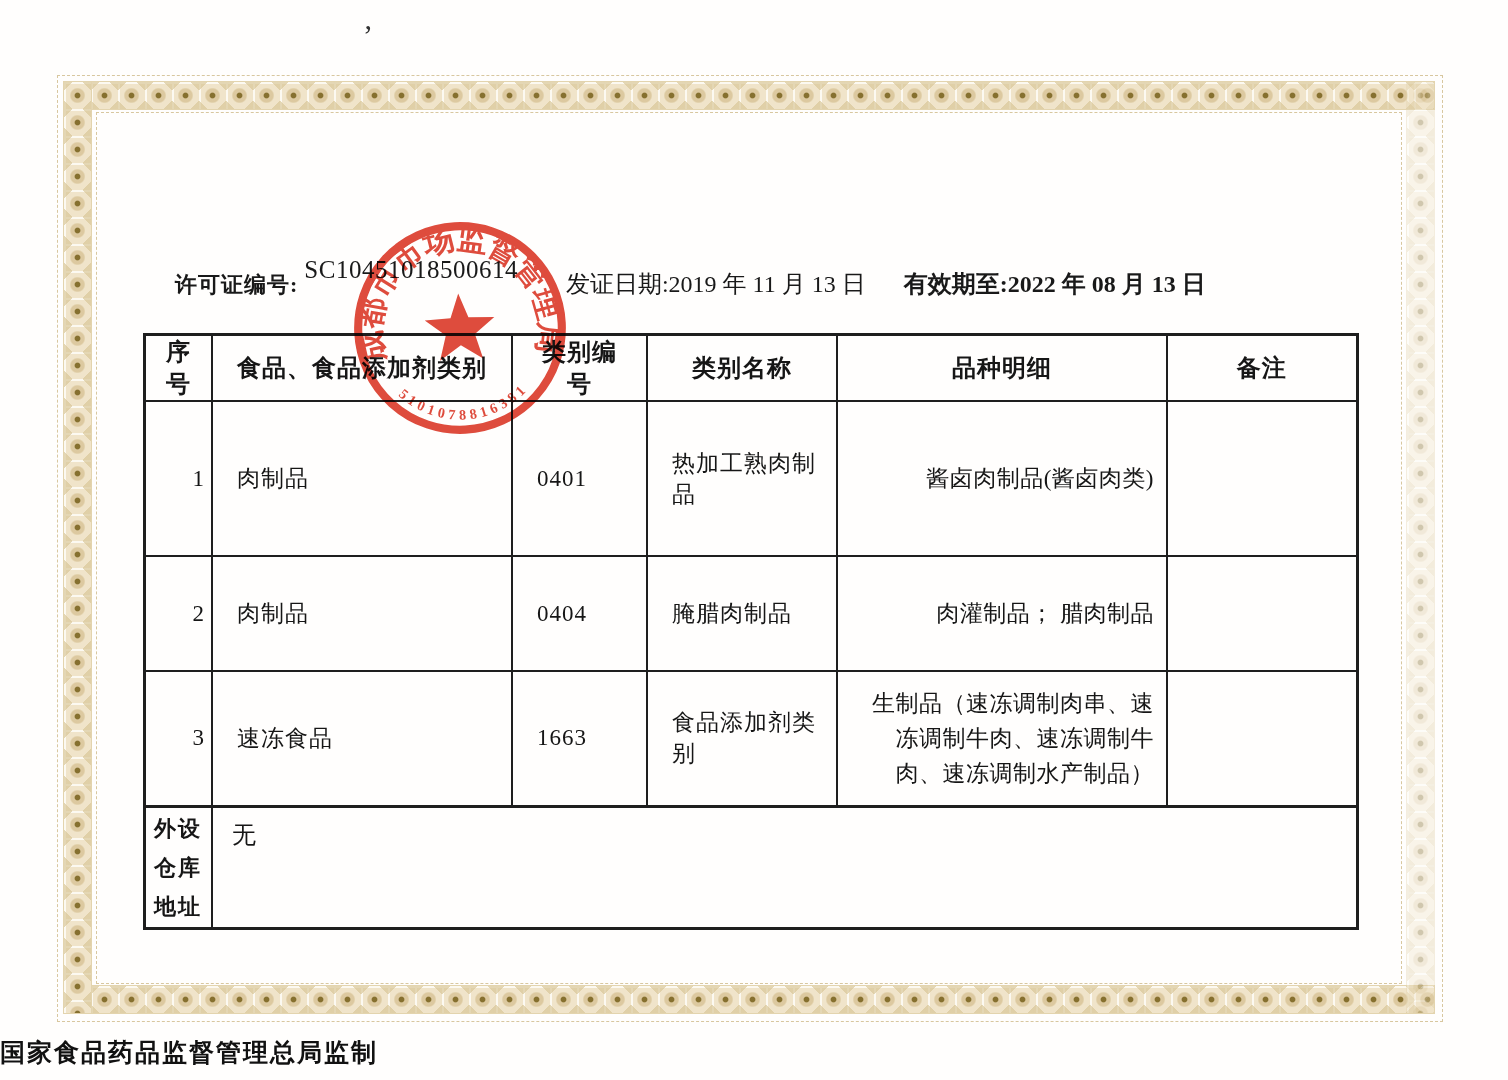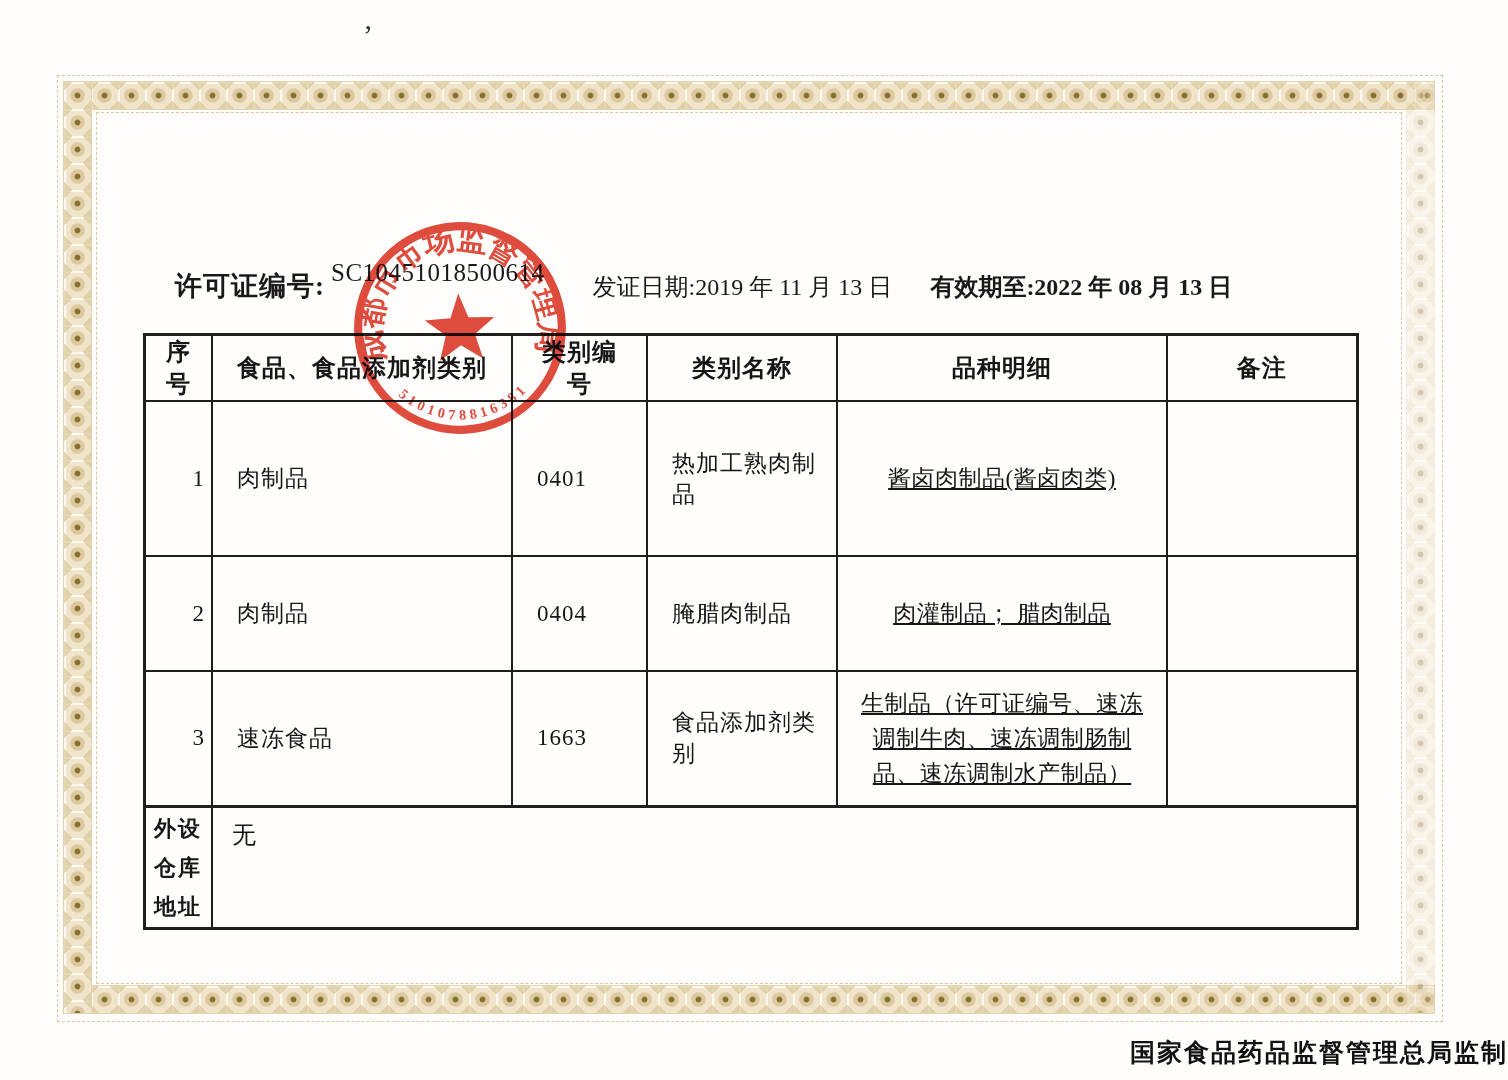--- a/index.html
+++ b/index.html
@@ -28,42 +28,42 @@
   
   .stray{position:absolute;left:363px;top:18px;font-size:30px;color:#333;}
 
   
   .title{position:absolute;left:0;top:158px;width:1508px;text-align:center;margin:0;
     font-size:47px;font-weight:700;letter-spacing:17px;color:#6e5823;
     text-shadow:0 0 1px rgba(110,88,35,.55);}
 
   
   .license{position:absolute;left:175px;top:268px;white-space:nowrap;font-size:24px;color:#191919;}
-  .license .lbl{font-size:27px;font-weight:700;letter-spacing:1px;}
+  .license .lbl{font-size:22px;font-weight:700;letter-spacing:1px;}
   .license .num{display:inline-block;transform:translateY(-14px);font-size:25px;letter-spacing:.5px;margin-right:42px;}
   .license .issue{font-weight:400;margin-right:32px;}
   .license .valid{font-weight:600;}
 
   
   table.grid{position:absolute;left:143px;top:333px;border-collapse:collapse;table-layout:fixed;
     color:#161616;}
   table.grid th,table.grid td{border:2px solid #1e1e1e;overflow:hidden;}
   table.grid{border:3px solid #1e1e1e;}
   th{font-size:24px;font-weight:700;text-align:center;padding:0 20px;letter-spacing:1px;}
   td{font-size:23px;vertical-align:middle;}
   td.c-no{text-align:right;padding-right:7px;}
   td.c-cat,td.c-code,td.c-name{text-align:left;padding-left:24px;letter-spacing:1px;}
-  td.c-detail{text-align:center;padding:10px 12px;line-height:35px;letter-spacing:.5px;text-decoration:underline;}
+  td.c-detail{text-align:right;padding:10px 12px;line-height:35px;letter-spacing:.5px;}
   td.c-remark{}
   tr.wh-row{border-top:3px solid #1e1e1e;}
   td.wh-label{font-size:22px;font-weight:700;line-height:39px;padding-left:8px;letter-spacing:2px;vertical-align:middle;}
   td.wh-value{vertical-align:top;text-align:left;padding:11px 0 0 19px;font-size:24px;}
 
   
-  .footer{position:absolute;left:0;top:1036px;width:1508px;text-align:right;
+  .footer{position:absolute;left:0;top:1036px;width:1508px;text-align:left;
     font-size:25px;font-weight:700;letter-spacing:2px;color:#111;}
 
   
   .seal{position:absolute;left:348px;top:216px;width:224px;height:224px;
     opacity:.87;mix-blend-mode:multiply;transform:rotate(-3deg);pointer-events:none;}
   .seal svg{width:100%;height:100%;}
   .seal text{font-family:"Liberation Serif","DejaVu Serif",serif;}
 </style>
 </head>
 <body>
@@ -121,21 +121,21 @@
         <td class="c-code">0404</td>
         <td class="c-name">腌腊肉制品</td>
         <td class="c-detail">肉灌制品； 腊肉制品</td>
         <td class="c-remark"></td>
       </tr>
       <tr style="height:135px">
         <td class="c-no">3</td>
         <td class="c-cat">速冻食品</td>
         <td class="c-code">1663</td>
         <td class="c-name">食品添加剂类别</td>
-        <td class="c-detail">生制品（许可证编号、速冻调制牛肉、速冻调制肠制品、速冻调制水产制品）</td>
+        <td class="c-detail">生制品（速冻调制肉串、速冻调制牛肉、速冻调制牛肉、速冻调制水产制品）</td>
         <td class="c-remark"></td>
       </tr>
       <tr class="wh-row" style="height:120px">
         <td class="wh-label">外设仓库地址</td>
         <td class="wh-value" colspan="5">无</td>
       </tr>
     </tbody>
   </table>
 
   <div class="footer">国家食品药品监督管理总局监制</div>

